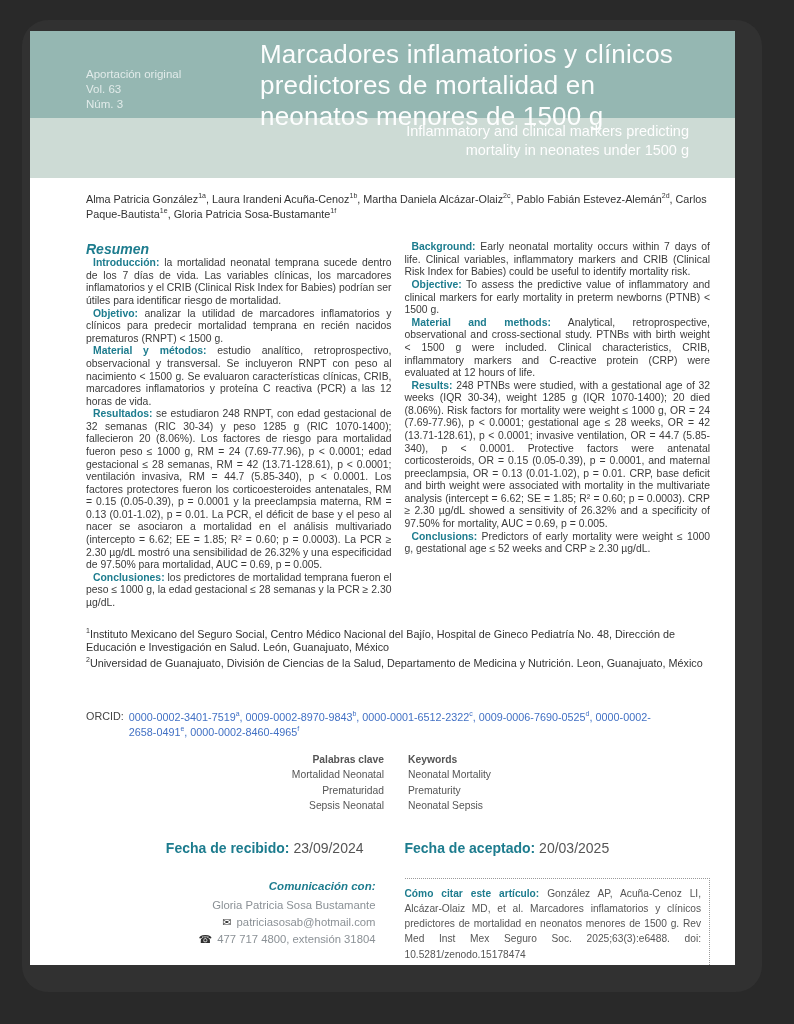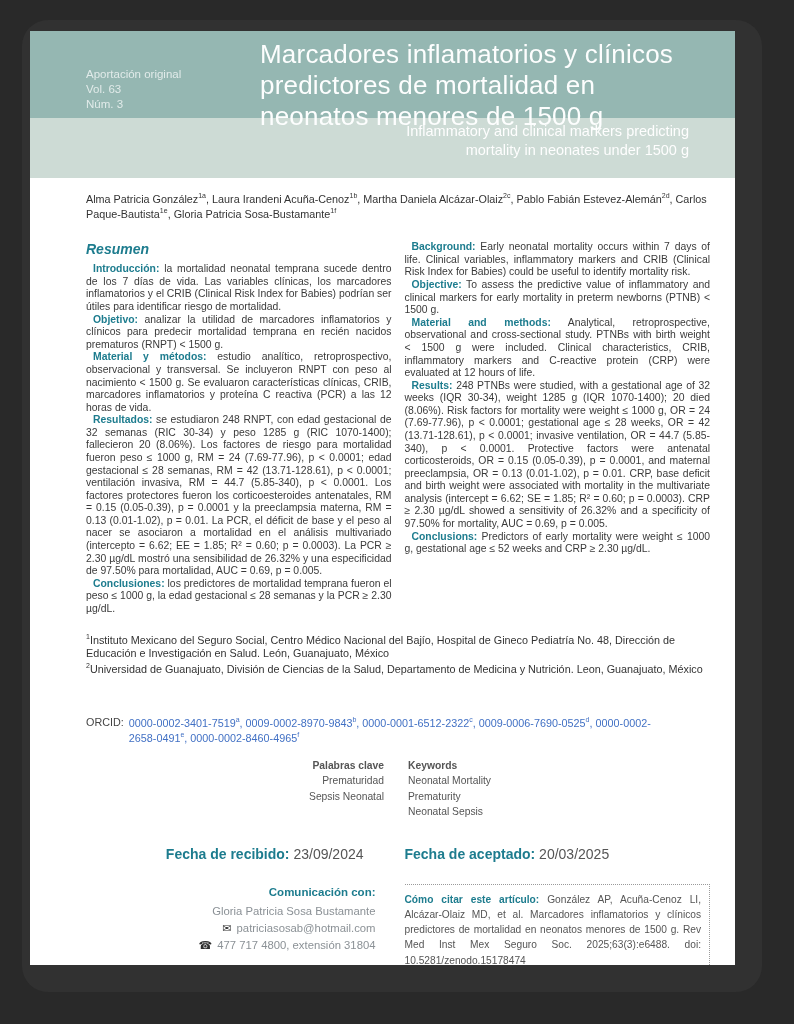--- a/index.html
+++ b/index.html
@@ -38,21 +38,21 @@
   }
   
   .content { padding:0 25px 0 56px; display:flex; flex-direction:column; flex:1 1 auto; }
   .authors {
     margin-top:13px; font-size:10.8px; line-height:1.35; color:#333;
   }
   .authors sup { font-size:7px; }
   .author:not(:last-of-type)::after { content:", "; }
   .cols { margin-top:20px; display:grid; grid-template-columns:1fr 1fr; column-gap:13px; }
   .col-heading {
-    font-size:14px; font-weight:bold; font-style:italic; color:#1d7c8e; margin-bottom:6px;
+    font-size:14px; font-weight:bold; font-style:italic; color:#1d7c8e; 
   }
   .sec { font-size:10.4px; line-height:1.21; text-align:justify; color:#3a3a3a; }
   .sec b { color:#1d7c8e;padding-left:7px; }
   .affiliations { margin-top:16px; font-size:10.8px; line-height:1.32; color:#333; }
   .affiliations sup { font-size:7px; }
   .orcid-row { margin-top:40px; display:flex; font-size:10.8px; line-height:1.35; }
   .orcid-label { color:#444; margin-right:5px; white-space:nowrap; }
   .orcid-ids { max-width:545px; color:#4170c4; }
   .orcid-id { color:#4170c4; text-decoration:none; }
   .orcid-id sup { font-size:7px; }
@@ -60,21 +60,21 @@
   .kw-grid { margin-top:12px; display:grid; grid-template-columns:1fr 1fr; column-gap:20px;
              font-size:10.3px; line-height:1.5; color:#555; }
   .kw-left { text-align:right; padding-right:4px; }
   .kw-header { font-weight:bold; }
   .dates-grid { margin-top:26px; display:grid; grid-template-columns:1fr 1fr; column-gap:13px;
                 font-size:14px; color:#555; }
   .dates-left { text-align:right; padding-right:28px; }
   .date-label { font-weight:bold; color:#1d7c8e; }
   .bottom-grid { margin-top:22px; display:grid; grid-template-columns:1fr 1fr; column-gap:13px; }
   .contact { text-align:right; padding-right:16px; font-size:11.3px; line-height:1.5; color:#8b9196; }
-  .contact-heading { font-weight:bold; color:#1d7c8e; font-size:11.5px; margin-bottom:2px; }
+  .contact-heading { font-style:italic; font-weight:bold; color:#1d7c8e; font-size:11.5px; margin-bottom:2px; }
   .contact .ico { color:#2e2e2e; font-size:11px; margin-right:5px; }
   .citation {
     border-top:1px dotted #9a9a9a; border-right:1px dotted #9a9a9a; border-bottom:1px dotted #9a9a9a;
     padding:7px 8px 28px 0;
     font-size:10.2px; line-height:1.5; color:#555; text-align:justify;
   }
   .citation b { color:#1d7c8e; }
   
   .footer {
     margin-top:auto; padding:6px 0 10px 0;
@@ -136,20 +136,21 @@
     <div class="orcid-row">
       <span class="orcid-label">ORCID:</span>
       <span class="orcid-ids">
         <a class="orcid-id"><span>0000-0002-3401-7519</span><sup>a</sup></a><a class="orcid-id"><span>0009-0002-8970-9843</span><sup>b</sup></a><a class="orcid-id"><span>0000-0001-6512-2322</span><sup>c</sup></a><a class="orcid-id"><span>0009-0006-7690-0525</span><sup>d</sup></a><a class="orcid-id"><span>0000-0002-2658-0491</span><sup>e</sup></a><a class="orcid-id"><span>0000-0002-8460-4965</span><sup>f</sup></a>
       </span>
     </div>
 
     <div class="kw-grid">
       <div class="kw-left">
         <div class="kw-header">Palabras clave</div>
+        <div>Mortalidad Neonatal</div>
         <div>Prematuridad</div>
         <div>Sepsis Neonatal</div>
       </div>
       <div>
         <div class="kw-header">Keywords</div>
         <div>Neonatal Mortality</div>
         <div>Prematurity</div>
         <div>Neonatal Sepsis</div>
       </div>
     </div>

